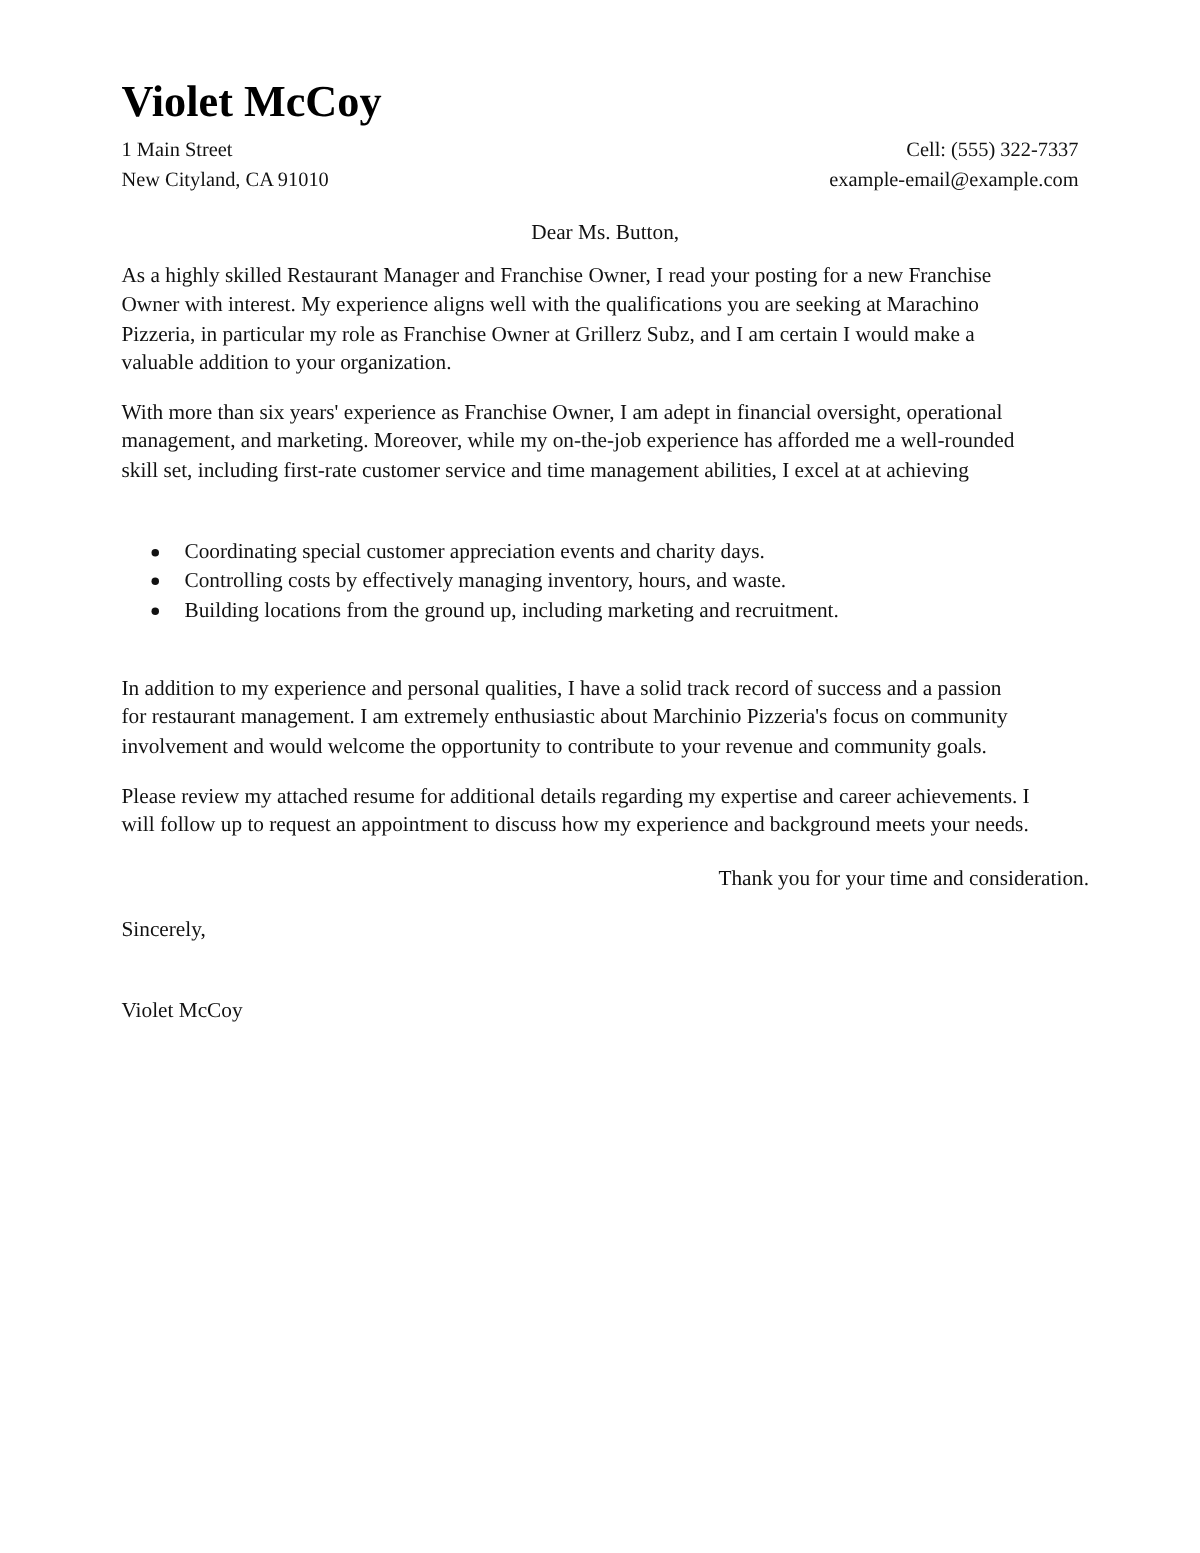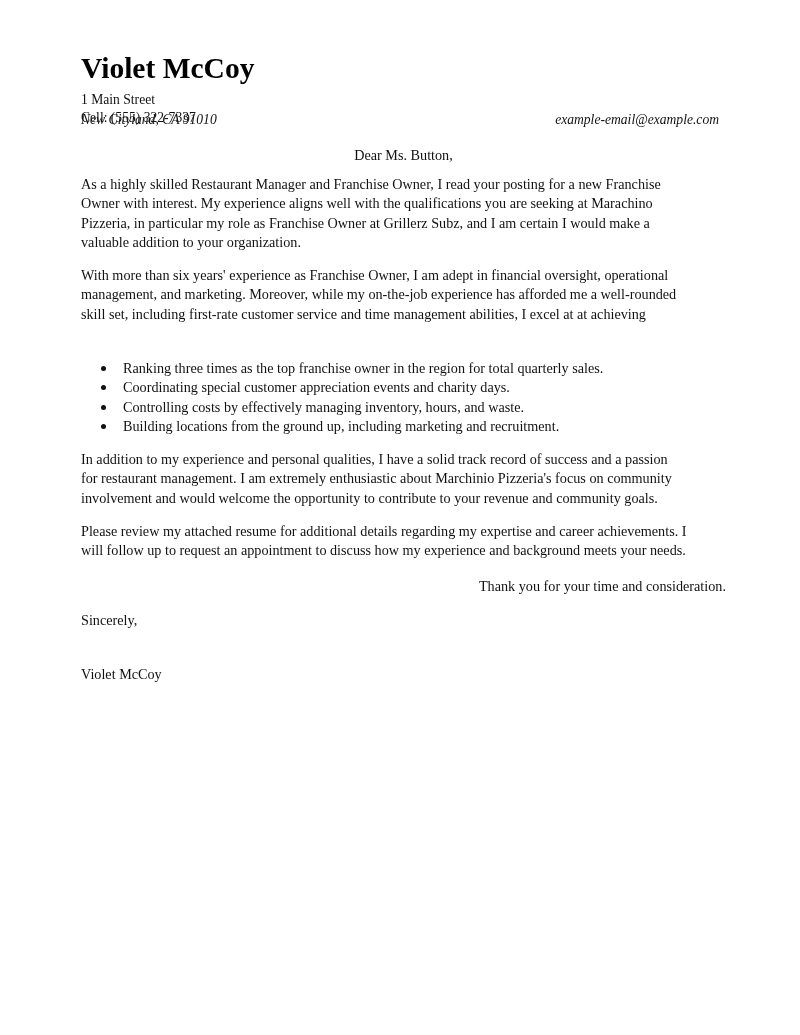--- a/index.html
+++ b/index.html
@@ -35,22 +35,22 @@
     .contact-row {
       position: absolute;
       left: 0;
       width: 638px;
       font-size: 13.6px;
       line-height: 18px;
       display: flex;
       justify-content: space-between;
       white-space: nowrap;
     }
-    .row1 { top: 91px; flex-direction: column; }
-    .row2 { top: 111px; font-style: italic; }
+    .row1 { top: 91px; }
+    .row2 { top: 111px; }
     .body-text {
       position: absolute;
       left: 0;
       width: 645px;
       font-size: 14.2px;
       line-height: 19.3px;
       margin: 0;
     }
     .salutation { top: 146px; text-align: center; }
     .p1 { top: 175px; }
@@ -114,24 +114,20 @@
 
   <p class="body-text p2">
     <span class="nowrap-line">With more than six years' experience as Franchise Owner, I am adept in financial oversight, operational</span>
     <span class="nowrap-line">management, and marketing. Moreover, while my on-the-job experience has afforded me a well-rounded</span>
     <span class="nowrap-line">skill set, including first-rate customer service and time management abilities, I excel at at achieving</span>
   </p>
 
   <ul class="bullets">
     <li>
       <span class="bullet"></span>
-      <span>Ranking three times as the top franchise owner in the region for total quarterly sales.</span>
-    </li>
-    <li>
-      <span class="bullet"></span>
       <span>Coordinating special customer appreciation events and charity days.</span>
     </li>
     <li>
       <span class="bullet"></span>
       <span>Controlling costs by effectively managing inventory, hours, and waste.</span>
     </li>
     <li>
       <span class="bullet"></span>
       <span>Building locations from the ground up, including marketing and recruitment.</span>
     </li>

